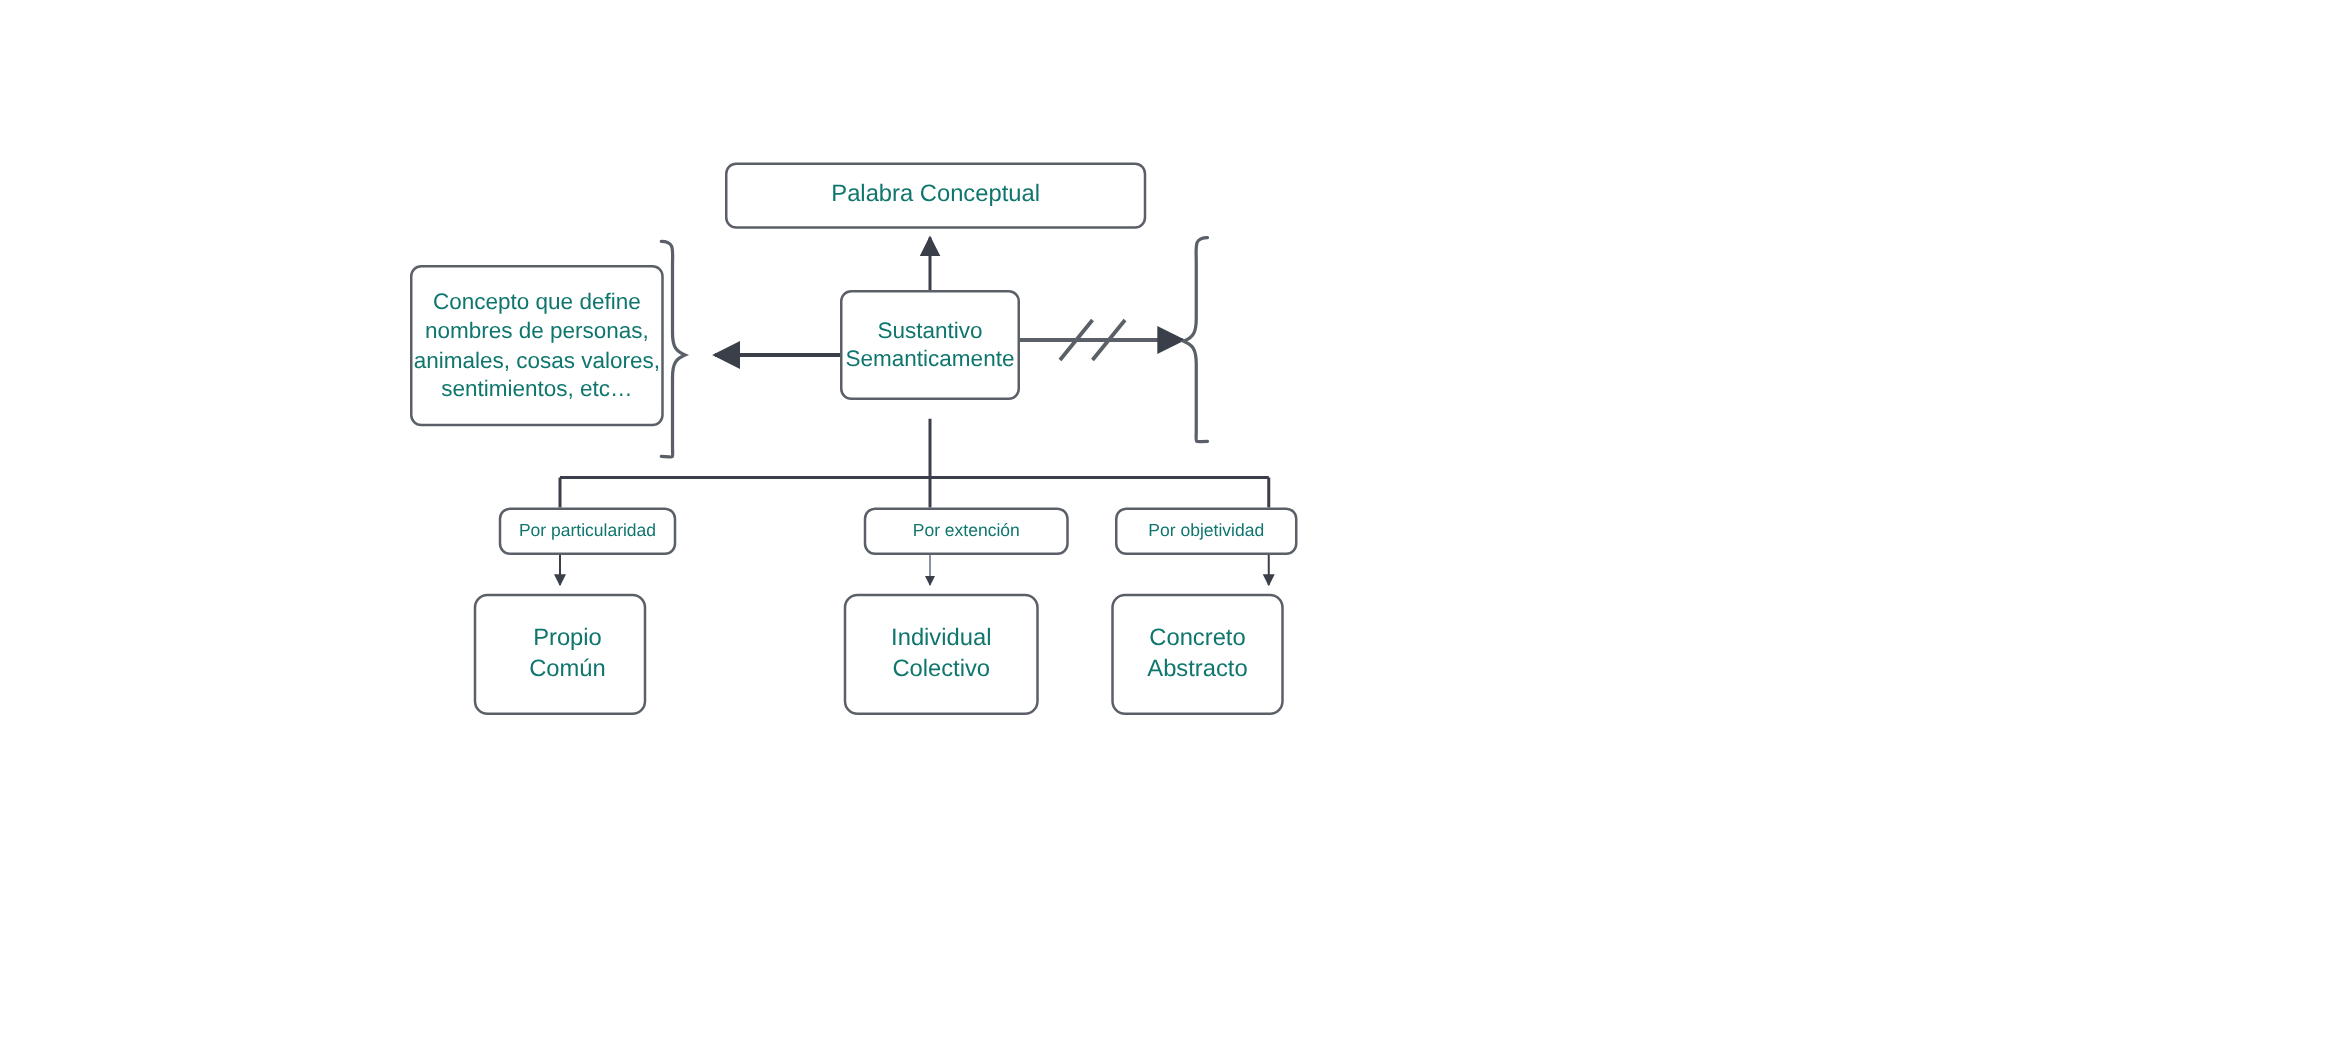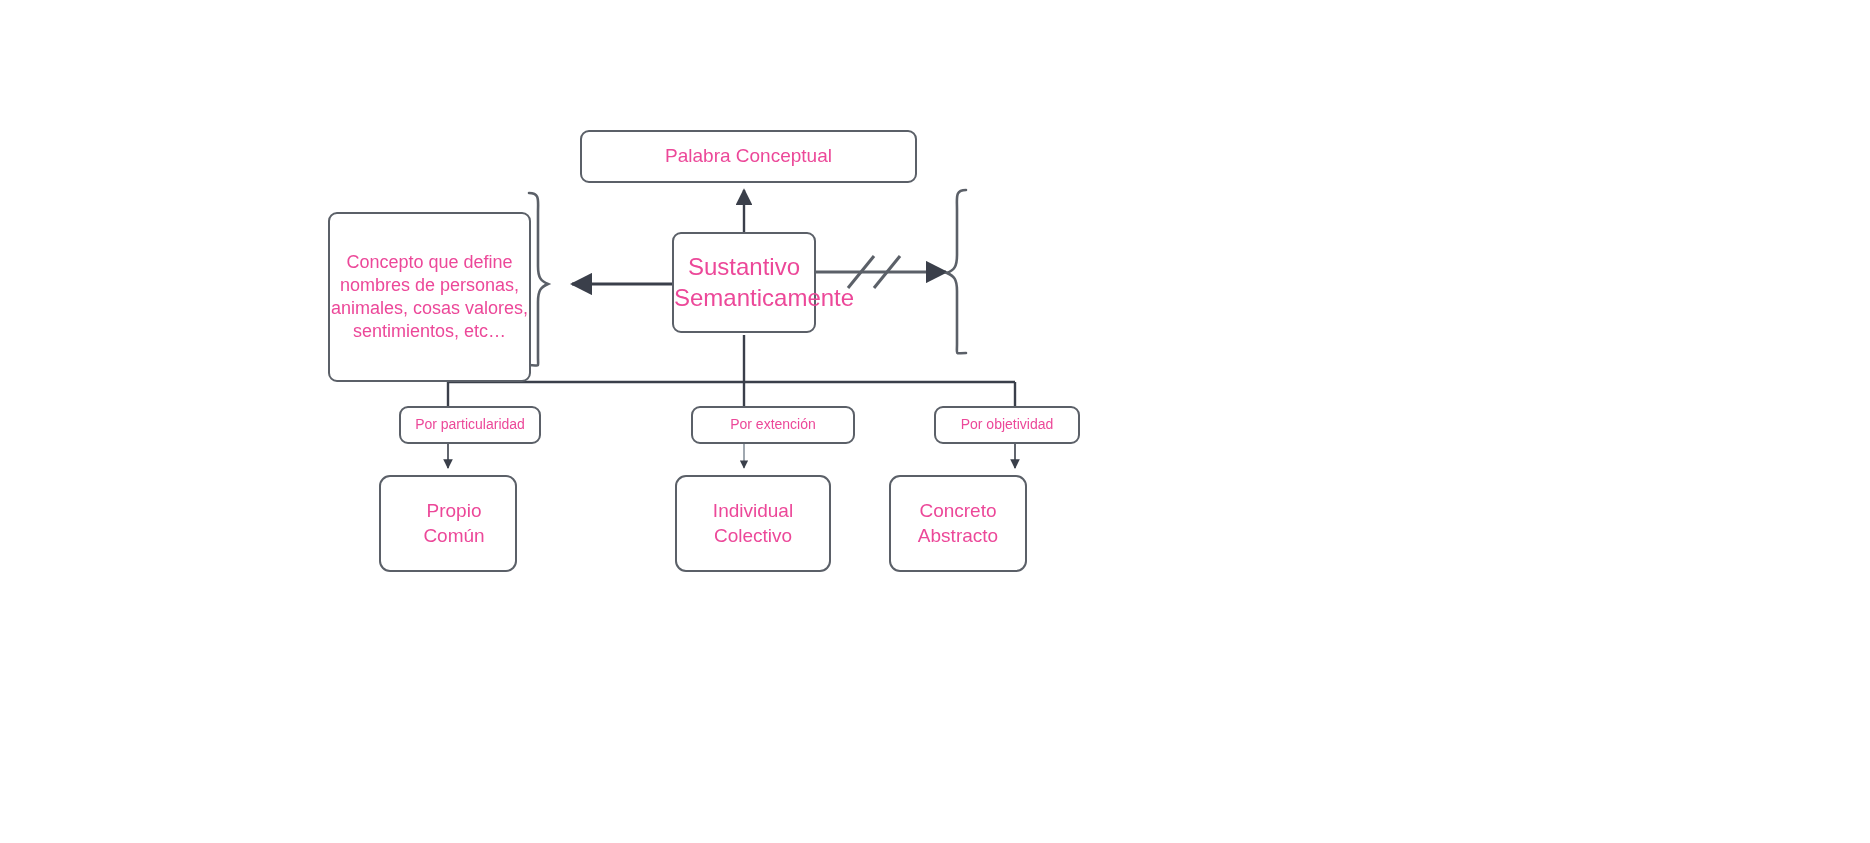--- a/index.html
+++ b/index.html
@@ -31,63 +31,63 @@
   .node {
     position: absolute;
     box-sizing: border-box;
     background: #ffffff;
     border: 2.2px solid #5b6068;
     border-radius: 10px;
     display: flex;
     align-items: center;
     justify-content: center;
     text-align: center;
-    color: #ec4899;
+    color: #0f766e;
     line-height: 1.28;
     z-index: 3;
   }
   .node-text {
     display: block;
     width: 100%;
     white-space: pre-line;
   }
 
   
   #node-root {
     left: 580px; top: 130px;
     width: 337px; height: 53px;
     font-size: 19px;
     border-radius: 9px;
   }
   #node-center {
     left: 672px; top: 232px;
-    width: 144px; height: 101px;
-    font-size: 24px;
+    width: 144px; height: 88px;
+    font-size: 18px;
     border-radius: 9px;
   }
   #node-definition {
     left: 328px; top: 212px;
-    width: 203px; height: 170px;
+    width: 203px; height: 129px;
     font-size: 18px;
     border-radius: 9px;
   }
   #node-excluded {
     left: 965px; top: 206px;
     width: 136px; height: 130px;
     font-size: 19px;
     border-radius: 9px;
   }
   .criterion {
     height: 38px;
     font-size: 14px;
     border-radius: 9px;
   }
   #node-criterion-0 { left: 399px; top: 406px; width: 142px; }
   #node-criterion-1 { left: 691px; top: 406px; width: 164px; }
-  #node-criterion-2 { left: 934px; top: 406px; width: 146px; }
+  #node-criterion-2 { left: 892px; top: 406px; width: 146px; }
 
   .leaf {
     height: 97px;
     font-size: 19px;
     border-radius: 11px;
   }
   #node-leaf-0 { left: 379px; top: 475px; width: 138px; padding-left: 12px; }
   #node-leaf-1 { left: 675px; top: 475px; width: 156px; }
   #node-leaf-2 { left: 889px; top: 475px; width: 138px; }
 </style>

